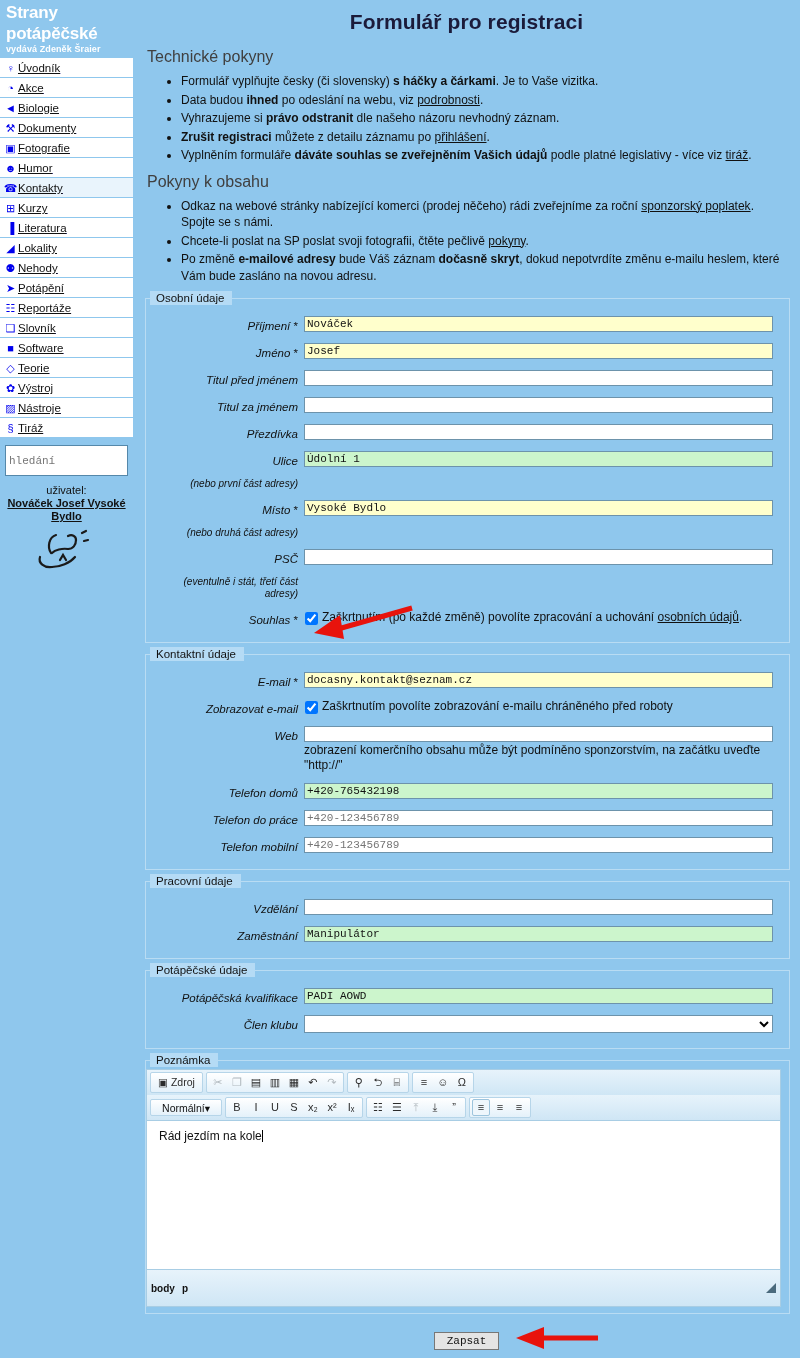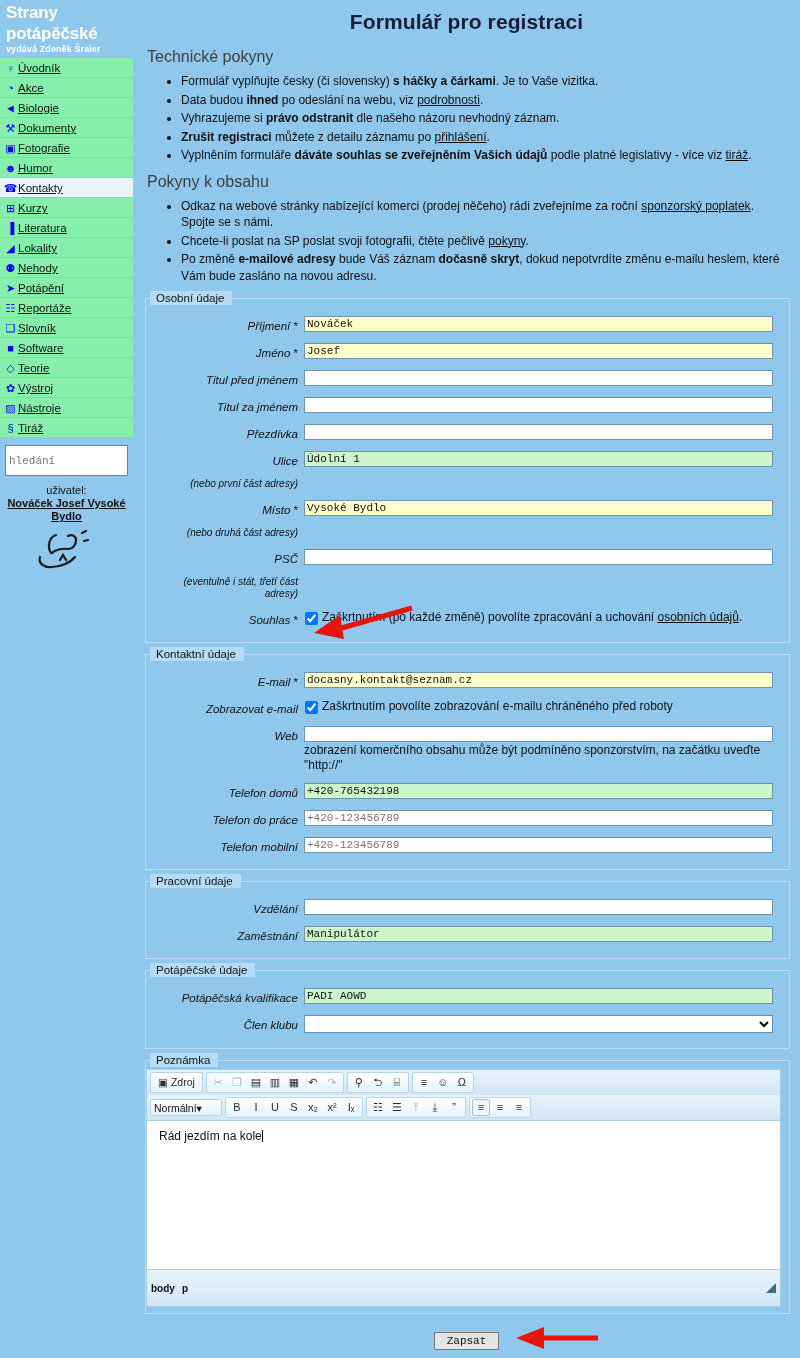--- a/index.html
+++ b/index.html
@@ -30,21 +30,21 @@
   .brand-sub {
     color:#ffffff;
     font-size:9px;
     padding:2px 0 4px 6px;
     font-weight:bold;
     letter-spacing:0.1px;
   }
   .navlist { margin:0; padding:0; list-style:none; }
   .navitem {
     display:block;
-    background:#86efac;
+    background:#ffffff;
     border-bottom:1px solid #8fc7ed;
     height:20px;
     line-height:20px;
     padding-left:3px;
     white-space:nowrap;
     overflow:hidden;
   }
   .navitem.active { background:#e9f4fc; }
   .navitem .ico {
     display:inline-block;
@@ -199,21 +199,21 @@
     font-size:11px;
     color:#2b2b2b;
     border:1px solid transparent;
     cursor:pointer;
     line-height:1;
   }
   .tbtn.on { background:#eef6fc; border:1px solid #9dc4dd; border-radius:2px; }
   .tbtn.dim { color:#b0b8bd; }
   .tbtn.wide { width:auto; padding:0 4px; font-size:10.5px; gap:3px; }
   .fmtsel {
-    display:flex; align-items:center; justify-content:flex-start;
+    display:flex; align-items:center; justify-content:center;
     width:72px; height:17px;
     border:1px solid #b6d5e9;
     border-radius:2px;
     background:linear-gradient(#ffffff,#e4f1fa);
     font-size:10.5px;
     padding:0 3px;
   }
   .editbody {
     background:#ffffff;
     border-top:1px solid #a8cde4;

